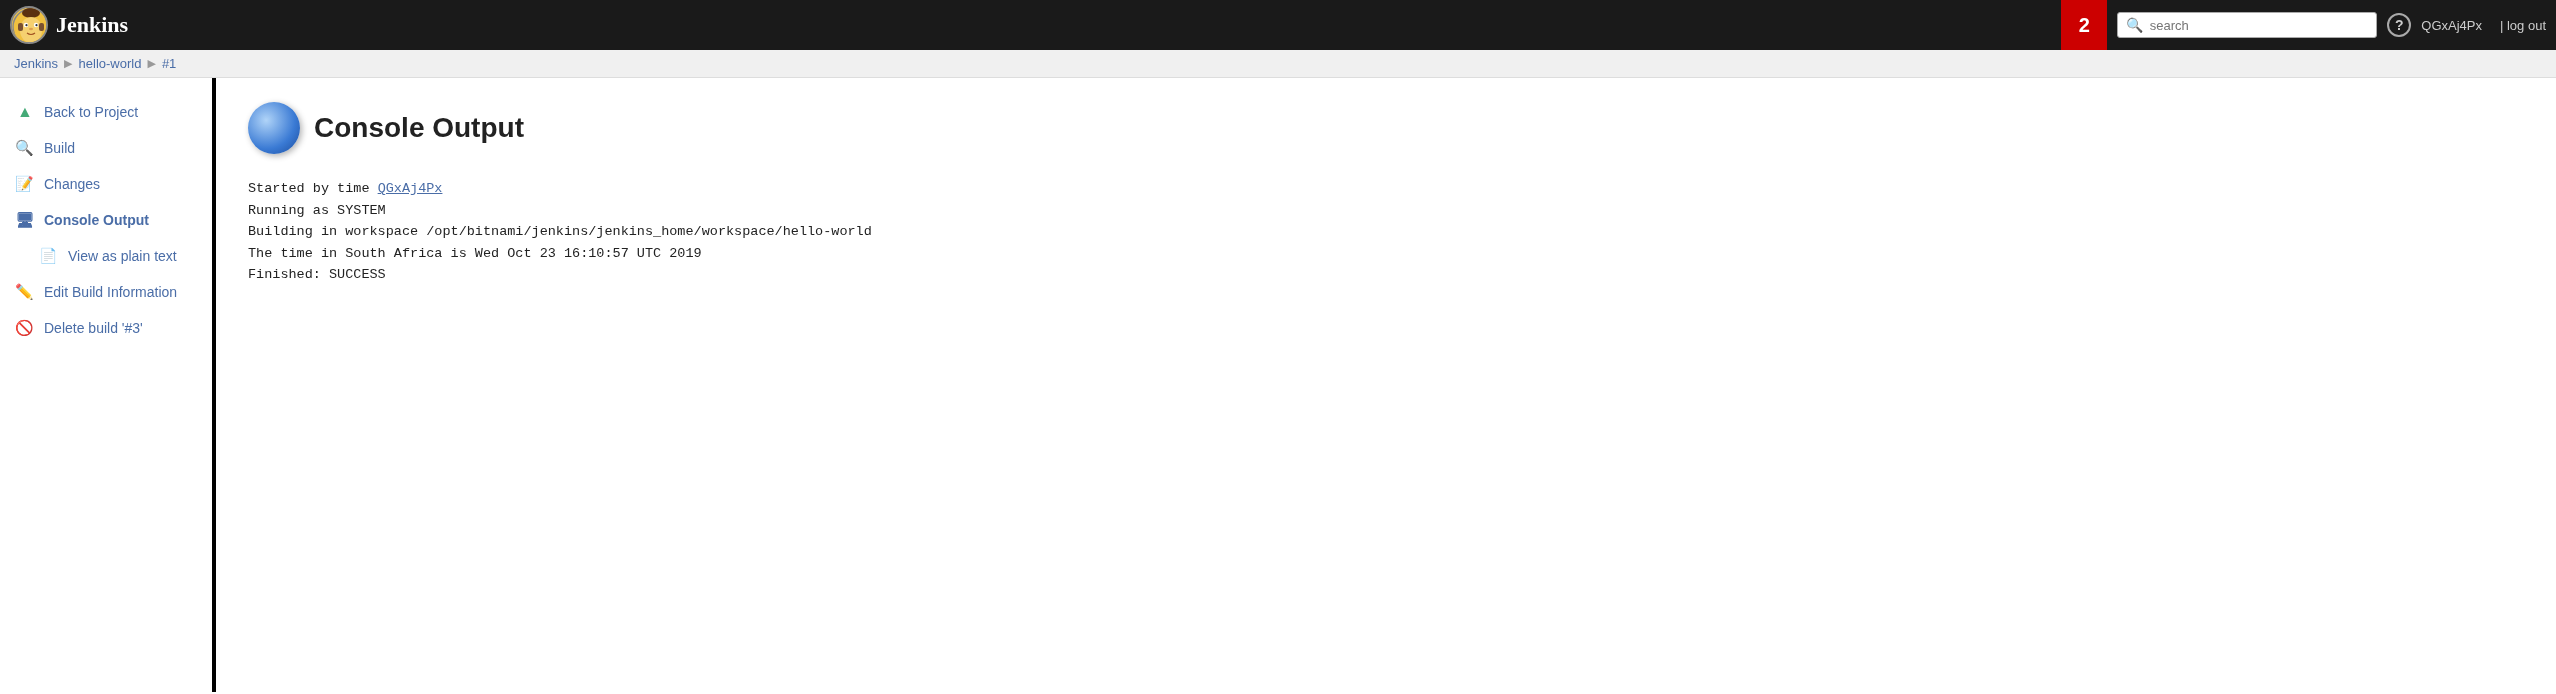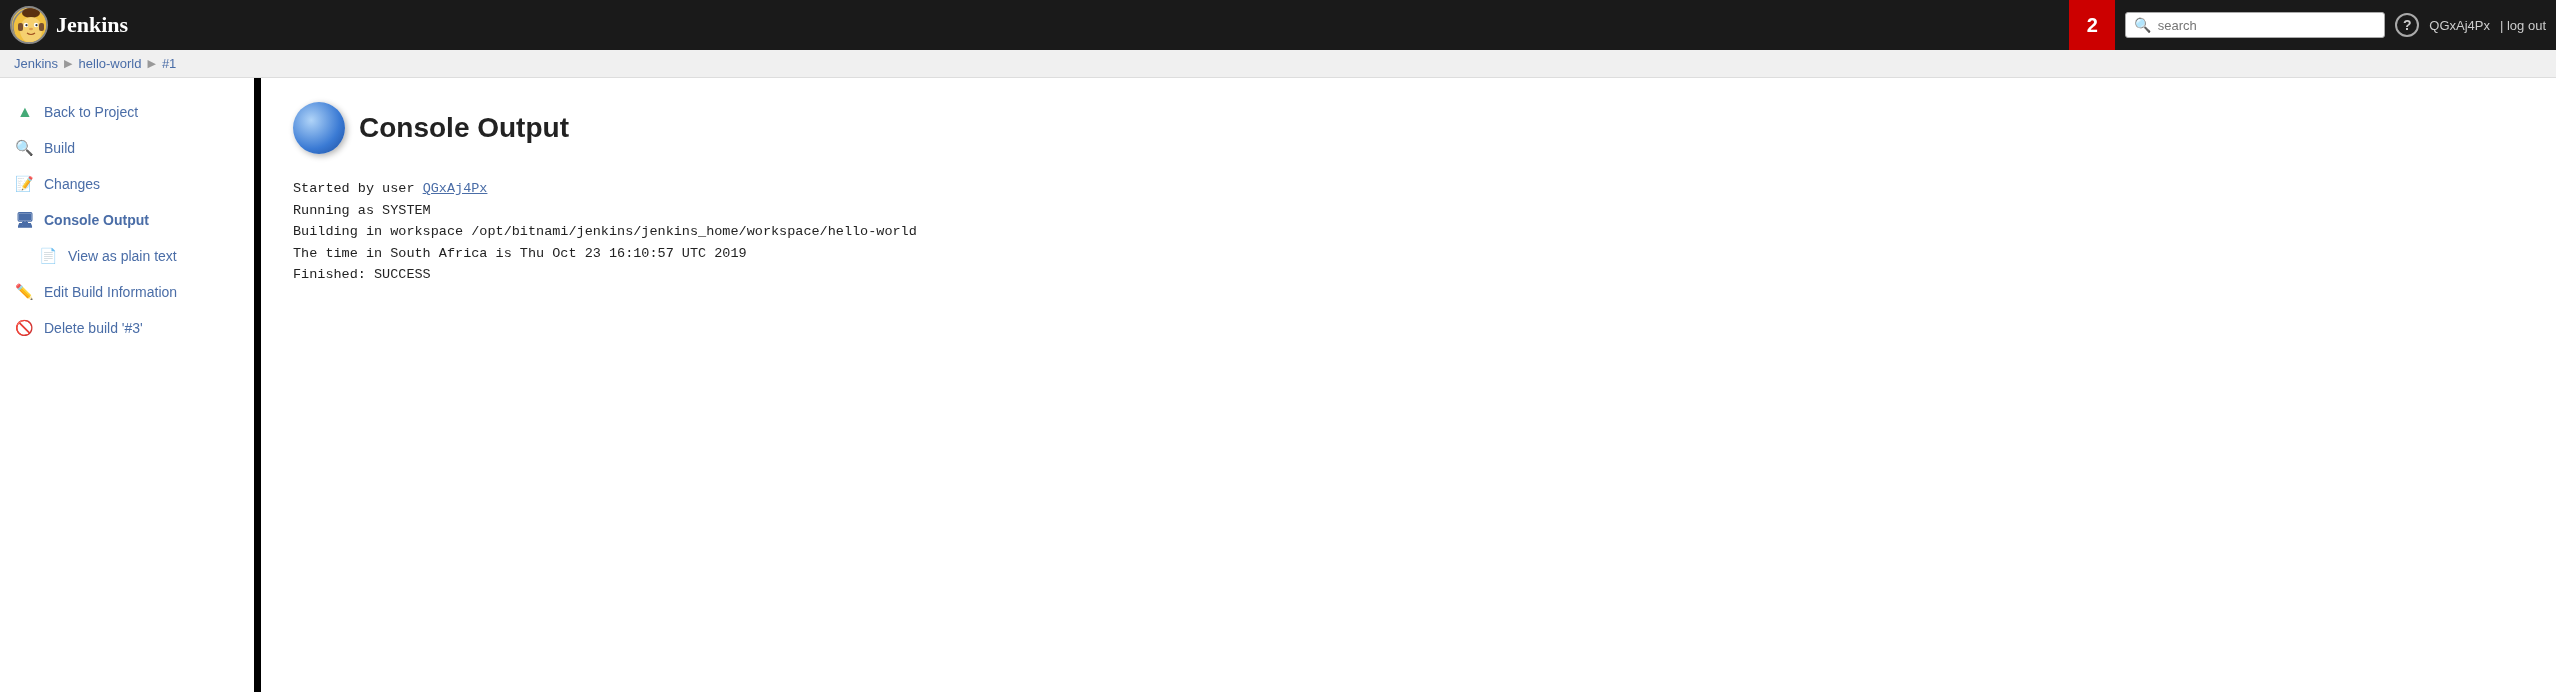--- a/index.html
+++ b/index.html
@@ -88,20 +88,21 @@
     #user-name {
       color: #ccc;
       font-size: 13px;
       white-space: nowrap;
     }
     #logout-link {
       color: #ccc;
       font-size: 13px;
       white-space: nowrap;
       cursor: pointer;
+      margin-left: 8px;
     }
 
     
     #breadcrumb {
       background: #f0f0f0;
       border-bottom: 1px solid #ddd;
       padding: 6px 14px;
       display: flex;
       align-items: center;
       gap: 6px;
@@ -118,24 +119,24 @@
     }
 
     
     #main {
       display: flex;
       min-height: calc(100vh - 80px);
     }
 
     
     #sidebar {
-      width: 261px;
+      width: 216px;
       padding: 16px 0;
       background: #fff;
-      border-right: 7px solid #000000;
+      border-right: 4px solid #000000;
       flex-shrink: 0;
     }
     .sidebar-item {
       display: flex;
       align-items: center;
       gap: 8px;
       padding: 7px 14px;
       cursor: pointer;
       font-size: 14px;
       color: #4a6da7;
@@ -281,29 +282,29 @@
     </a>
   </nav>
 
   <div id="content">
     <div id="page-title-area">
       <div class="blue-sphere"></div>
       <h1 id="page-title">Console Output</h1>
     </div>
     <div id="console-output">
       <div>
-        <span>Started by user </span><a class="user-link">QGxAj4Px</a>
+        <span>Started by time </span><a class="user-link">QGxAj4Px</a>
       </div>
       <div>
         <span>Running as SYSTEM</span>
       </div>
       <div>
         <span>Building in workspace /opt/bitnami/jenkins/jenkins_home/workspace/hello-world</span>
       </div>
       <div>
-        <span>The time in South Africa is Thu Oct 23 16:10:57 UTC 2019</span>
+        <span>The time in South Africa is Wed Oct 23 16:10:57 UTC 2019</span>
       </div>
       <div>
         <span>Finished: SUCCESS</span>
       </div>
     </div>
   </div>
 </div>
 
 </body></html>

